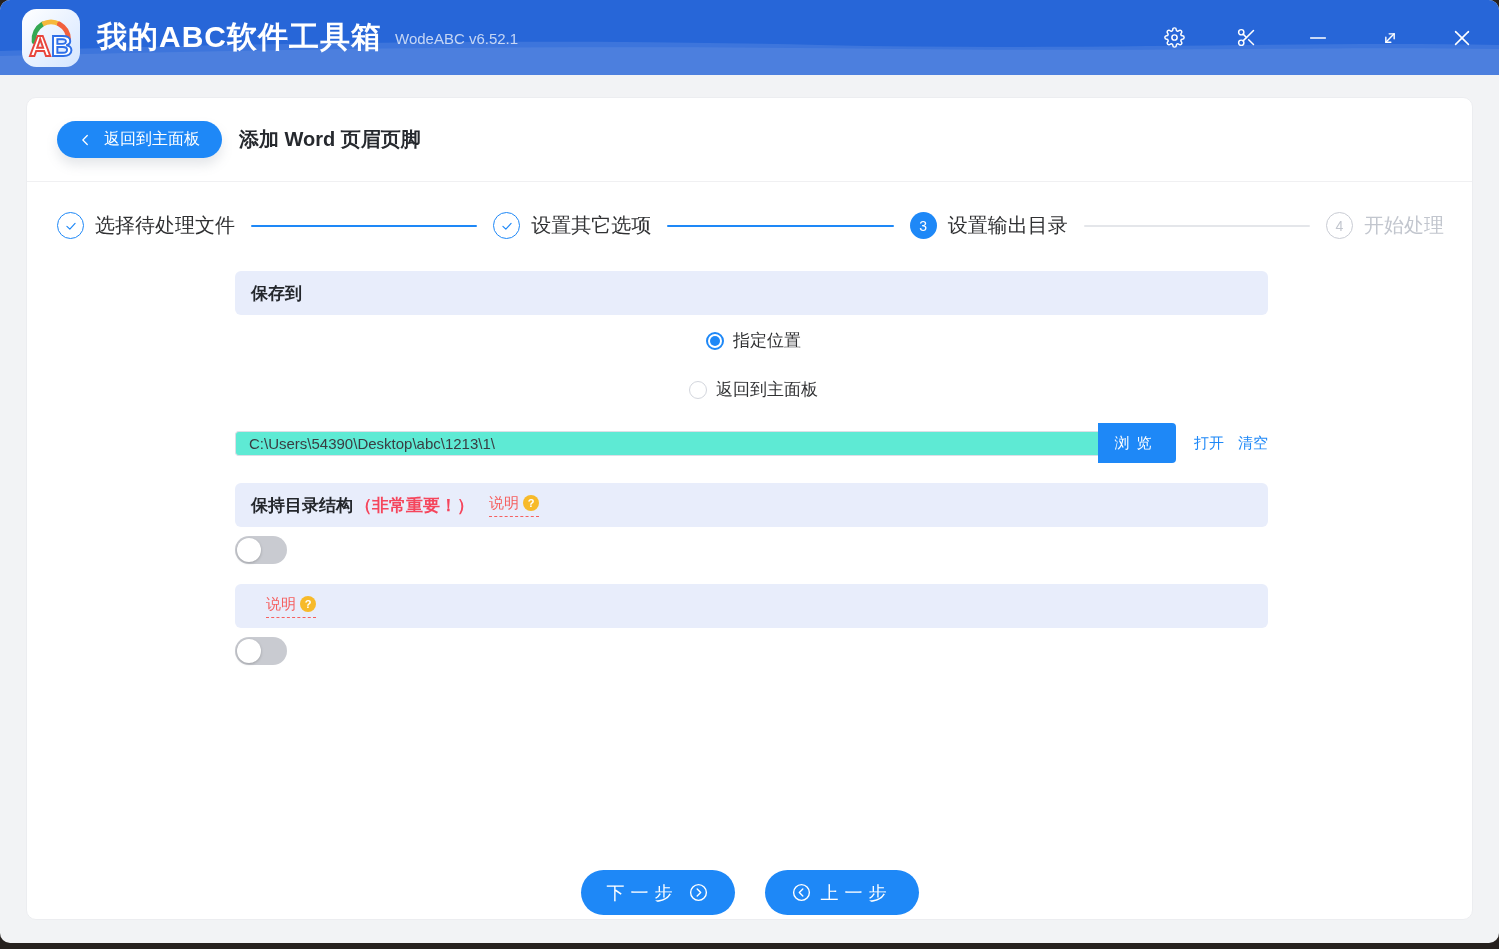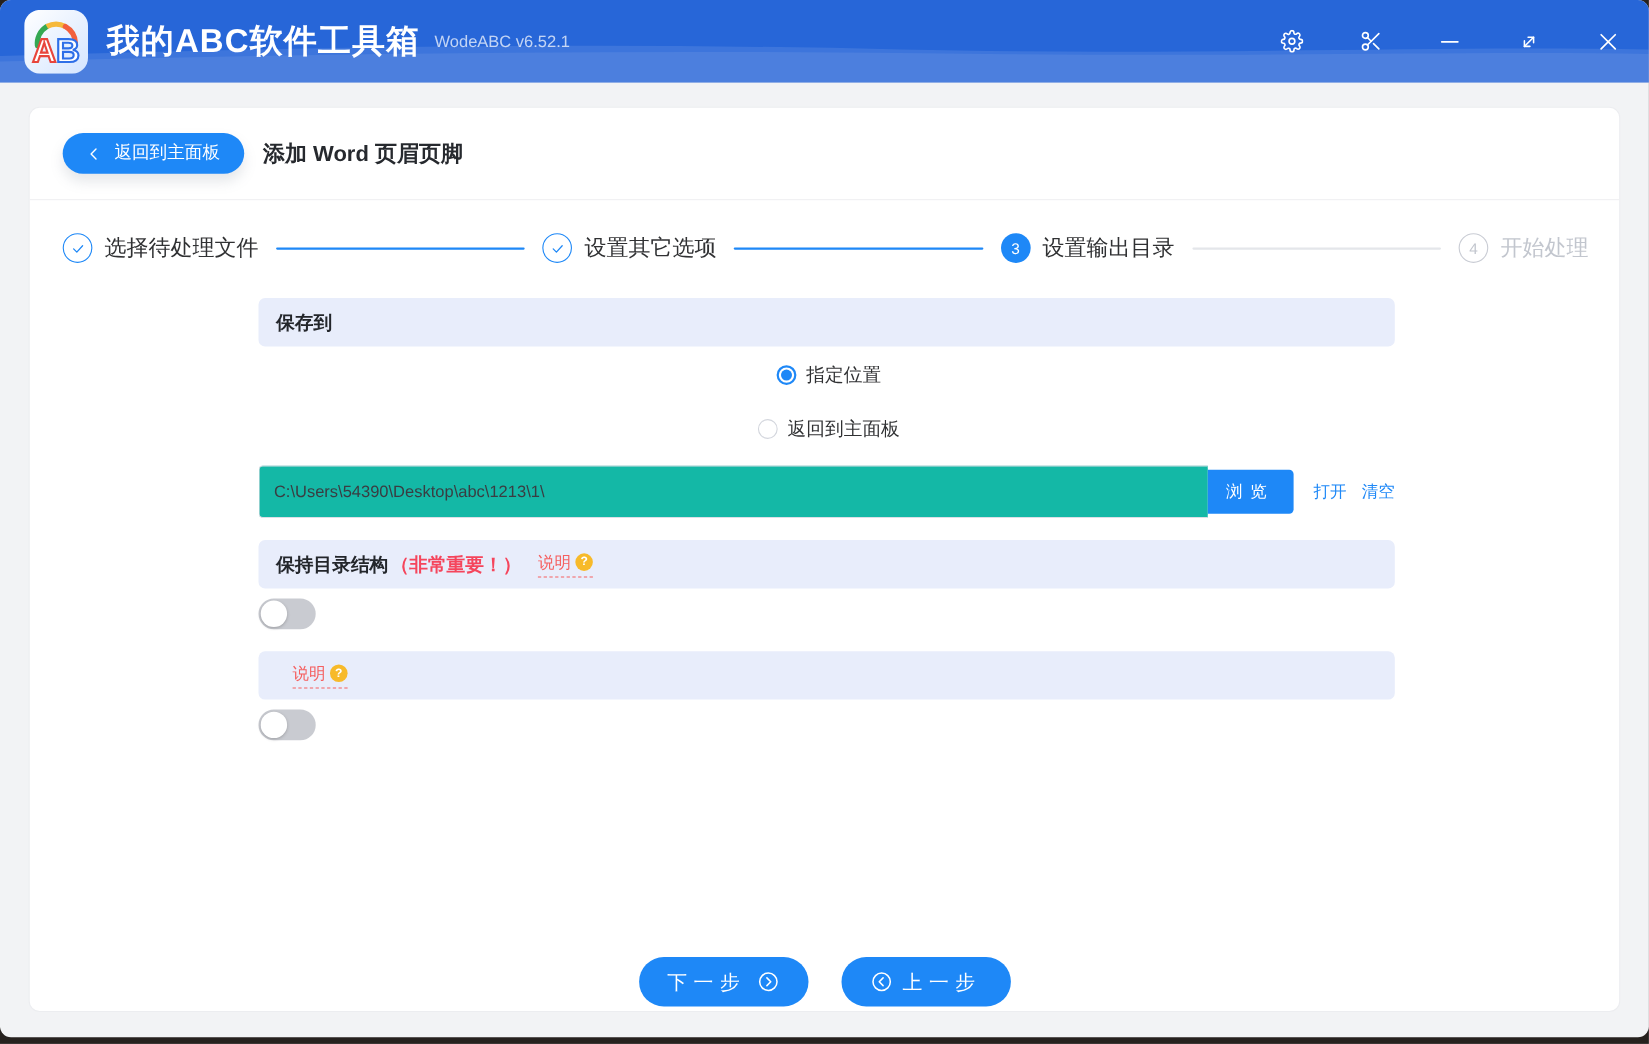--- a/index.html
+++ b/index.html
@@ -87,23 +87,23 @@
     background:var(--warning,#F7BA2A); color:#fff; font-size:11px; font-weight:bold;
     display:flex; align-items:center; justify-content:center;
   }
   .radio-row { display:flex; align-items:center; gap:26px; margin:14px 0 22px 4px; font-size:17px; color:#303133;flex-direction:column; }
   .radio-item { display:flex; align-items:center; gap:9px; cursor:pointer; }
   .radio { width:18px; height:18px; border-radius:50%; border:1px solid #D3D6DD; background:#fff; position:relative; flex:none; }
   .radio.checked { border:2px solid var(--accent,#1E88F7); }
   .radio.checked::after { content:""; position:absolute; inset:2px; border-radius:50%; background:var(--accent,#1E88F7); }
   .path-row { display:flex; align-items:center; margin-top:3px; }
   .path-input {
-    flex:1; height:48px; border:1px solid #DCDFE6; border-right:none;
+    flex:1; height:25px; border:1px solid #DCDFE6; border-right:none;
     border-radius:4px 0 0 4px; padding:0 13px; font-size:15px; color:#3A3D42;
-    outline:none; background:#14b8a6; font-family:inherit;
+    outline:none; background:#5eead4; font-family:inherit;
   }
   .browse-btn {
     flex:none; width:78px; height:40px; border:none; cursor:pointer;
     background:var(--accent,#1E88F7); color:#fff; border-radius:0 4px 4px 0;
     font-size:15px; font-family:inherit; padding-left:5px;
   }
   .browse-btn span { letter-spacing:7px; }
   .path-link { font-size:15px; color:var(--accent,#1E88F7); cursor:pointer; text-decoration:none; }
   .path-link.open { margin-left:18px; }
   .path-link.clear { margin-left:14px; }

